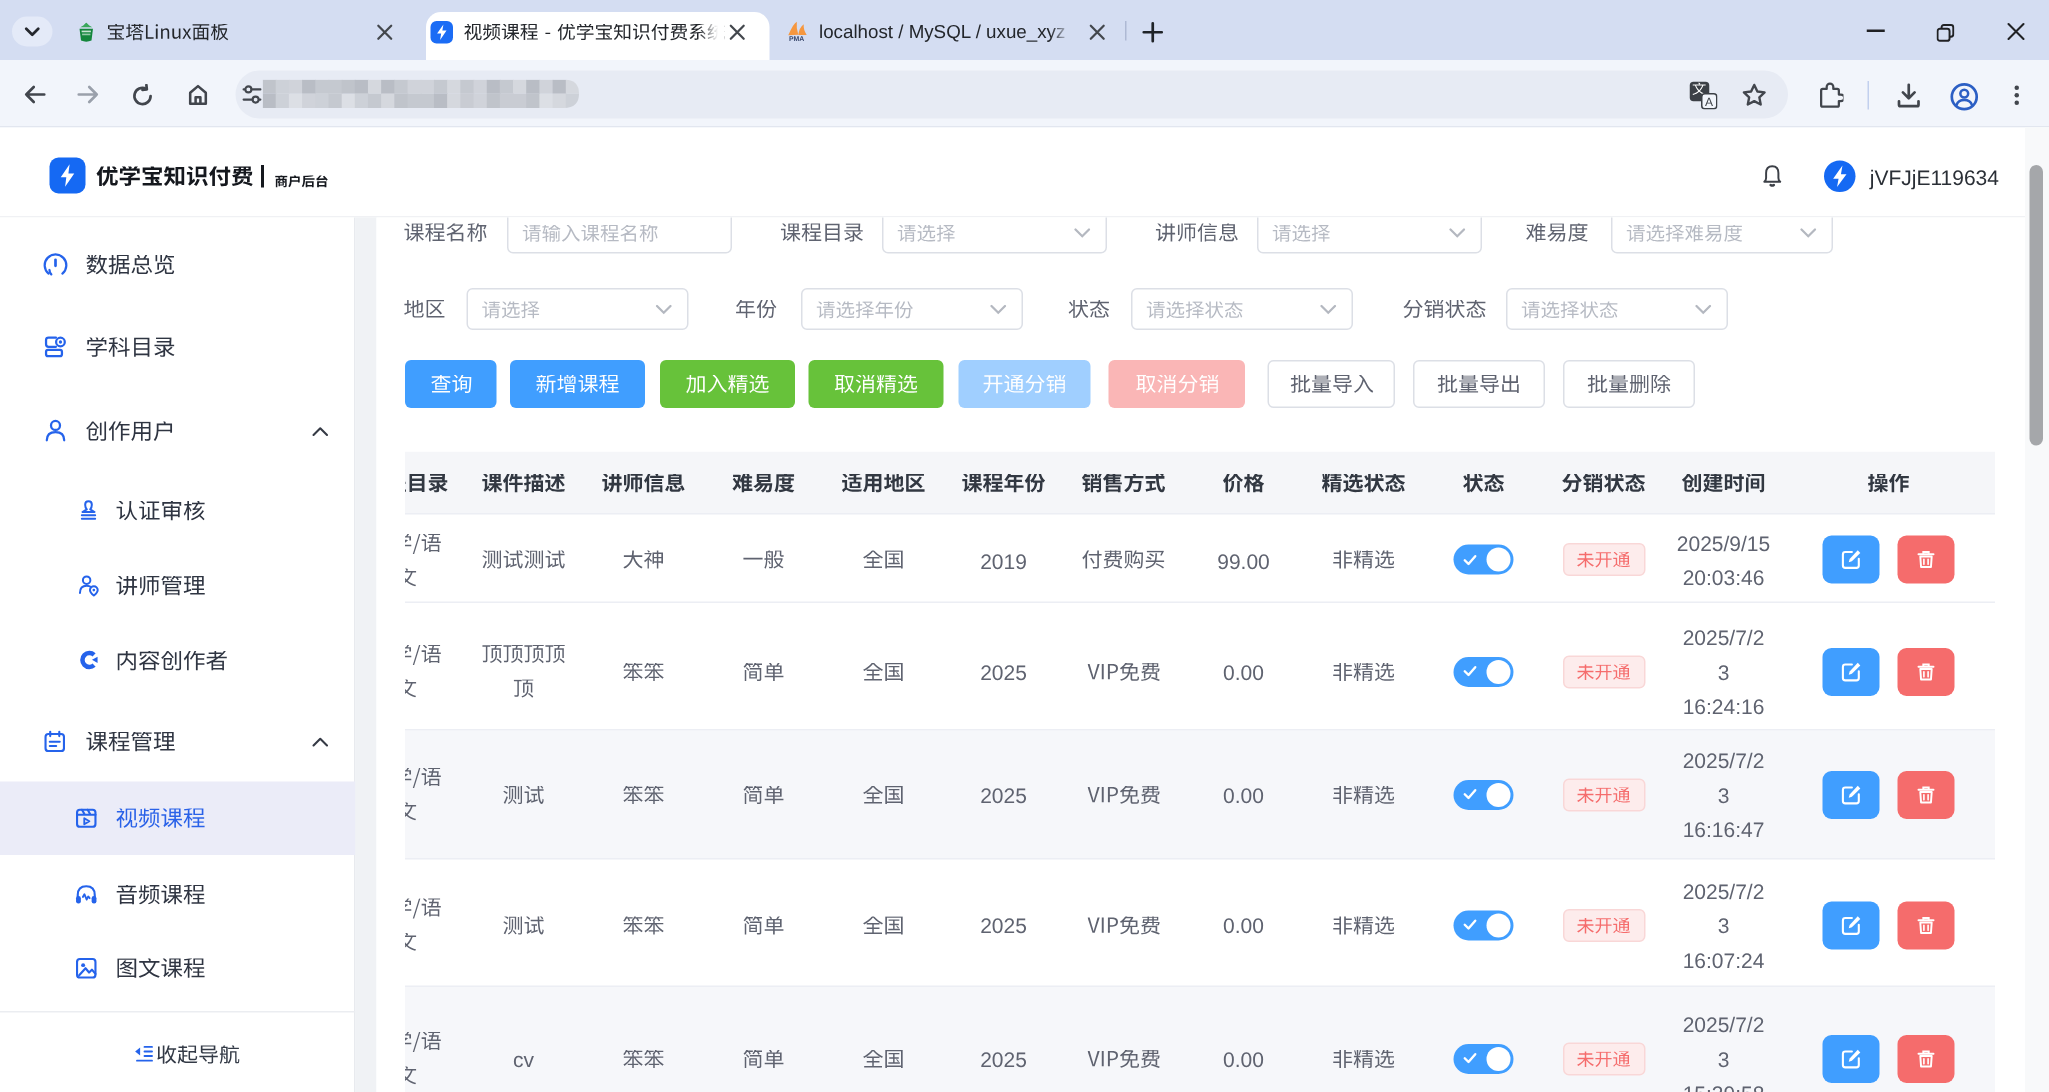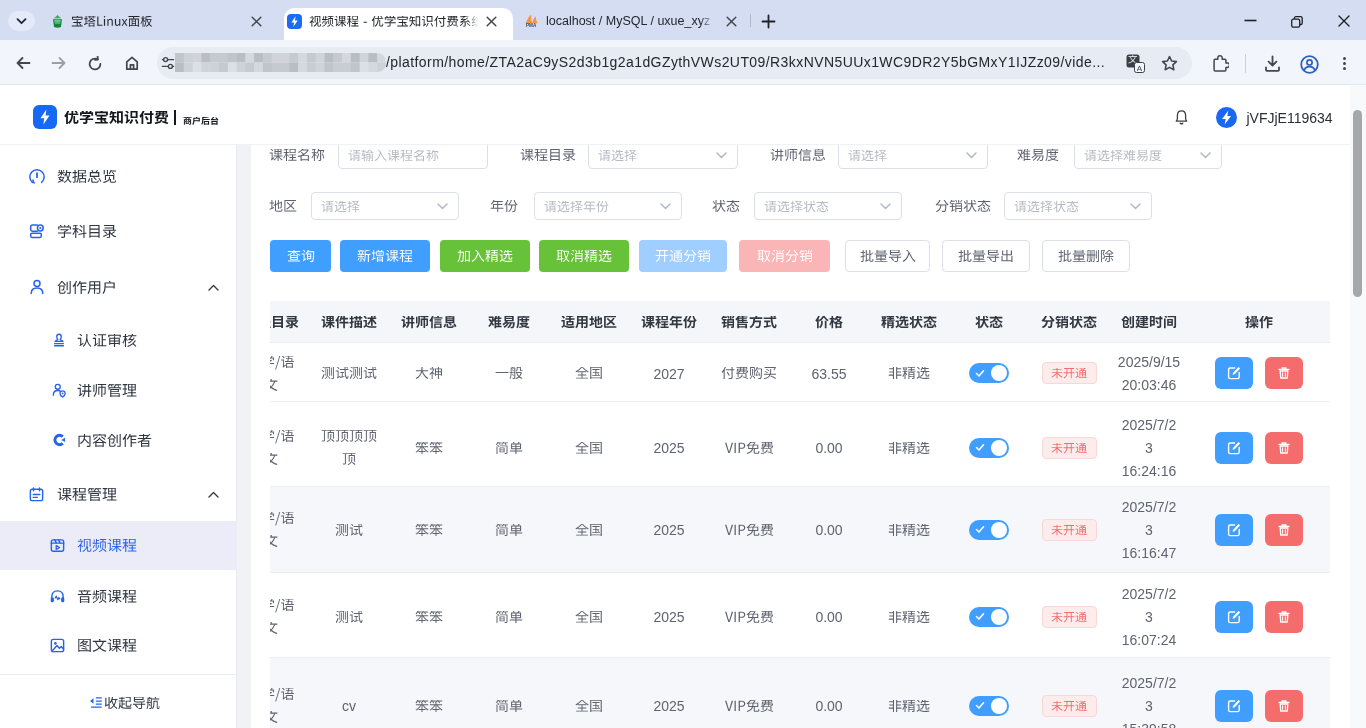--- a/index.html
+++ b/index.html
@@ -139,21 +139,20 @@
         <rect x="140.7" y="9.5" width="9.3" height="9.5" fill="#d0d3da"></rect>
         <rect x="149.5" y="9.5" width="9.3" height="9.5" fill="#c0c4cb"></rect>
         <rect x="158.2" y="9.5" width="9.3" height="9.5" fill="#c9ccd3"></rect>
         <rect x="167.0" y="9.5" width="9.3" height="9.5" fill="#c9ccd3"></rect>
         <rect x="175.8" y="9.5" width="9.3" height="9.5" fill="#c0c4cb"></rect>
         <rect x="184.6" y="9.5" width="9.3" height="9.5" fill="#dcdfe5"></rect>
         <rect x="193.4" y="9.5" width="9.3" height="9.5" fill="#d5d8de"></rect>
         <rect x="202.2" y="9.5" width="9.3" height="9.5" fill="#cdd1d8"></rect>
       </g>
     </svg>
-<div style="position:absolute;left:386px;top:51.5px;width:724px;height:21px;overflow:hidden;font-size:14px;color:#23262b;line-height:21px;white-space:nowrap;letter-spacing:0.42px;">/platform/home/ZTA2aC9yS2d3b1g2a1dGZythVWs2UT09/R3kxNVN5UUx1WC9DR2Y5bGMxY1IJZz09/vide...</div>
 <svg style="position:absolute;left:1126px;top:54px" width="19" height="19" viewBox="0 0 19 19">
       <rect x="0.5" y="0.5" width="13" height="13" rx="2.5" fill="#3c4046"></rect>
       <svg x="2" y="1.2" width="9.5" height="10.0" viewBox="0 0 9.5 10.0">
         <path d="M4 -0.4C4.3 0.1 4.6 0.7 4.7 1.1L5.5 0.8C5.4 0.4 5 -0.2 4.8 -0.6ZM0.5 1.1V1.8H2C2.5 3.2 3.3 4.5 4.2 5.5C3.2 6.4 1.9 7 0.3 7.5C0.5 7.6 0.7 8 0.8 8.2C2.4 7.6 3.7 7 4.8 6C5.8 7 7.1 7.7 8.7 8.1C8.8 7.9 9 7.6 9.2 7.4C7.7 7.1 6.4 6.4 5.3 5.5C6.3 4.5 7 3.3 7.6 1.8H9.1V1.1ZM4.8 5C3.9 4.1 3.2 3 2.7 1.8H6.8C6.3 3.1 5.6 4.1 4.8 5Z" fill="#fff"></path>
       </svg>
       <rect x="8.5" y="8.5" width="10" height="10" rx="2" fill="#f2f5fb" stroke="#3c4046" stroke-width="1"></rect>
       <text x="10.7" y="16.7" font-size="8" fill="#3c4046" font-family="Liberation Sans,sans-serif">A</text>
     </svg>
 <svg style="position:absolute;left:1161px;top:55px" width="17" height="17" viewBox="0 0 17 17">
       <path d="M8.5 1.6 L10.6 6 L15.4 6.6 L11.9 9.9 L12.8 14.7 L8.5 12.4 L4.2 14.7 L5.1 9.9 L1.6 6.6 L6.4 6 Z" stroke="#42464d" stroke-width="1.6" fill="none" stroke-linejoin="round"></path>
@@ -702,21 +701,21 @@
 <div style="position:absolute;left:575.0px;top:610.8px;width:28.0px;height:14.7px;">
               <svg class="" width="28.0" height="14.7" viewBox="0 0 28.0 14.7">
                 <path d="M6.9 -1C5.5 1.2 2.9 3.3 0.4 4.5C0.6 4.7 0.9 5 1.1 5.3C1.7 5 2.2 4.7 2.8 4.4V5.3H6.5V7.4H2.8V8.4H6.5V10.7H1.1V11.6H13V10.7H7.5V8.4H11.3V7.4H7.5V5.3H11.3V4.3C11.9 4.7 12.4 5 13 5.4C13.1 5.1 13.4 4.7 13.7 4.5C11.4 3.3 9.3 1.8 7.6 -0.2L7.8 -0.6ZM2.8 4.3C4.4 3.3 5.9 2 7 0.6C8.3 2.1 9.7 3.3 11.3 4.3ZM22.3 6.4C22.8 6.9 23.4 7.6 23.7 8L24.4 7.6C24.1 7.2 23.5 6.5 23 6.1ZM17.2 8.2V9.1H24.9V8.2H21.4V5.8H24.2V4.9H21.4V2.9H24.6V2H17.4V2.9H20.4V4.9H17.8V5.8H20.4V8.2ZM15.2 -0.2V12H16.3V11.3H25.7V12H26.8V-0.2ZM16.3 10.4V0.8H25.7V10.4Z" fill="#5f6370"></path>
               </svg>
             </div>
 <div style="position:absolute;left:575.0px;top:699.8px;width:28.0px;height:14.7px;">
               <svg class="" width="28.0" height="14.7" viewBox="0 0 28.0 14.7">
                 <path d="M6.9 -1C5.5 1.2 2.9 3.3 0.4 4.5C0.6 4.7 0.9 5 1.1 5.3C1.7 5 2.2 4.7 2.8 4.4V5.3H6.5V7.4H2.8V8.4H6.5V10.7H1.1V11.6H13V10.7H7.5V8.4H11.3V7.4H7.5V5.3H11.3V4.3C11.9 4.7 12.4 5 13 5.4C13.1 5.1 13.4 4.7 13.7 4.5C11.4 3.3 9.3 1.8 7.6 -0.2L7.8 -0.6ZM2.8 4.3C4.4 3.3 5.9 2 7 0.6C8.3 2.1 9.7 3.3 11.3 4.3ZM22.3 6.4C22.8 6.9 23.4 7.6 23.7 8L24.4 7.6C24.1 7.2 23.5 6.5 23 6.1ZM17.2 8.2V9.1H24.9V8.2H21.4V5.8H24.2V4.9H21.4V2.9H24.6V2H17.4V2.9H20.4V4.9H17.8V5.8H20.4V8.2ZM15.2 -0.2V12H16.3V11.3H25.7V12H26.8V-0.2ZM16.3 10.4V0.8H25.7V10.4Z" fill="#5f6370"></path>
               </svg>
             </div>
-<div style="position:absolute;left:669.0px;top:363.5px;font-size:14px;color:#5f6370;transform:translateX(-50%);line-height:21px;white-space:nowrap;">2027</div>
+<div style="position:absolute;left:669.0px;top:363.5px;font-size:14px;color:#5f6370;transform:translateX(-50%);line-height:21px;white-space:nowrap;">2019</div>
 <div style="position:absolute;left:669.0px;top:438.0px;font-size:14px;color:#5f6370;transform:translateX(-50%);line-height:21px;white-space:nowrap;">2025</div>
 <div style="position:absolute;left:669.0px;top:520.0px;font-size:14px;color:#5f6370;transform:translateX(-50%);line-height:21px;white-space:nowrap;">2025</div>
 <div style="position:absolute;left:669.0px;top:607.0px;font-size:14px;color:#5f6370;transform:translateX(-50%);line-height:21px;white-space:nowrap;">2025</div>
 <div style="position:absolute;left:669.0px;top:696.0px;font-size:14px;color:#5f6370;transform:translateX(-50%);line-height:21px;white-space:nowrap;">2025</div>
 <div style="position:absolute;left:721.0px;top:367.3px;width:56.0px;height:14.7px;">
               <svg class="" width="56.0" height="14.7" viewBox="0 0 56.0 14.7">
                 <path d="M5.7 5.2C6.4 6.4 7.3 7.9 7.8 8.8L8.7 8.2C8.3 7.4 7.4 5.9 6.6 4.8ZM10.5 -0.7V2.3H4.8V3.3H10.5V10.6C10.5 10.9 10.4 11 10.1 11C9.7 11 8.6 11.1 7.4 11C7.5 11.3 7.7 11.8 7.8 12.1C9.3 12.1 10.3 12.1 10.8 11.9C11.4 11.7 11.6 11.4 11.6 10.6V3.3H13.4V2.3H11.6V-0.7ZM4.1 -0.8C3.3 1.4 2 3.6 0.5 4.9C0.7 5.2 1.1 5.7 1.2 6C1.7 5.5 2.1 4.9 2.6 4.3V12H3.7V2.7C4.2 1.7 4.7 0.6 5.2 -0.4ZM20.6 7.7C20.2 9.7 19 10.7 14.6 11.2C14.8 11.4 15 11.8 15.1 12C19.7 11.5 21.2 10.2 21.7 7.7ZM21.3 10.1C23.1 10.6 25.4 11.5 26.6 12L27.2 11.2C26 10.6 23.6 9.8 21.8 9.4ZM19 2.6C18.9 2.9 18.9 3.3 18.7 3.6H16.7L16.9 2.6ZM19.9 2.6H22.2V3.6H19.8C19.9 3.3 19.9 2.9 19.9 2.6ZM16.1 1.8C16 2.7 15.8 3.7 15.6 4.4H18.2C17.6 5 16.6 5.5 14.8 5.9C15 6.1 15.2 6.5 15.3 6.8C15.8 6.6 16.2 6.5 16.6 6.4V10.1H17.6V7.1H24.4V10H25.5V6.2H17.1C18.3 5.7 19 5.1 19.4 4.4H22.2V5.9H23.2V4.4H26C25.9 4.8 25.9 5 25.8 5.1C25.7 5.1 25.6 5.1 25.5 5.1C25.3 5.1 24.9 5.1 24.5 5.1C24.6 5.3 24.7 5.6 24.7 5.8C25.2 5.8 25.7 5.8 25.9 5.8C26.2 5.8 26.4 5.7 26.6 5.6C26.8 5.3 27 4.9 27 4C27 3.8 27.1 3.6 27.1 3.6H23.2V2.6H26.2V0.1H23.2V-0.8H22.2V0.1H19.9V-0.8H19V0.1H15.5V0.8H19V1.8L16.5 1.8ZM19.9 0.8H22.2V1.8H19.9ZM23.2 0.8H25.3V1.8H23.2ZM31 2.1V5.7C31 7.5 30.9 9.9 28.5 11.4C28.7 11.5 29 11.8 29.1 12C31.6 10.3 31.9 7.7 31.9 5.7V2.1ZM31.6 9.3C32.3 10.1 33.2 11.1 33.6 11.8L34.3 11.2C33.9 10.6 33 9.5 32.4 8.8ZM29.1 -0V8.5H30V1H32.9V8.4H33.8V-0ZM36 -0.8C35.5 0.9 34.8 2.7 33.8 3.9C34.1 4 34.5 4.4 34.7 4.5C35.1 3.9 35.6 3.2 35.9 2.3H40C39.9 8.2 39.7 10.3 39.3 10.8C39.1 11 39 11 38.8 11C38.5 11 37.8 11 37 11C37.2 11.2 37.4 11.7 37.4 12C38.1 12 38.7 12.1 39.2 12C39.6 11.9 39.9 11.8 40.2 11.4C40.7 10.8 40.9 8.6 41 1.9C41 1.8 41 1.4 41 1.4H36.3C36.6 0.7 36.8 0.1 37 -0.6ZM37.4 5.6C37.6 6.1 37.9 6.7 38.1 7.4L35.8 7.8C36.3 6.6 36.8 5.1 37.2 3.7L36.2 3.4C35.9 5 35.3 6.8 35.1 7.3C34.9 7.7 34.7 8.1 34.5 8.1C34.6 8.4 34.7 8.8 34.8 9C35.1 8.9 35.5 8.8 38.3 8.1C38.4 8.5 38.5 8.8 38.5 9L39.3 8.7C39.1 7.9 38.6 6.4 38.1 5.3ZM49.4 9.2C51.3 10.1 53.2 11.1 54.4 12L55 11.2C53.8 10.4 51.9 9.3 50 8.5ZM45.1 2.6C46 3 47.2 3.7 47.8 4.2L48.4 3.4C47.8 2.9 46.6 2.3 45.7 1.9ZM43.5 4.6C44.5 5 45.7 5.7 46.3 6.1L46.8 5.3C46.2 4.9 45.1 4.3 44.1 3.9ZM42.9 6.7V7.7H48.5C47.7 9.4 46.1 10.6 42.7 11.2C42.9 11.4 43.2 11.8 43.3 12.1C47.1 11.3 48.8 9.9 49.6 7.7H55.1V6.7H49.9C50.2 5.4 50.3 3.8 50.3 1.9H49.3C49.2 3.8 49.2 5.4 48.8 6.7ZM53.9 0.1V0.1H43.6V1.1H53.5C53.2 1.8 52.8 2.6 52.5 3.1L53.3 3.5C53.9 2.7 54.5 1.5 55 0.3L54.3 0L54.1 0.1Z" fill="#5f6370"></path>
               </svg>
             </div>
 <div style="position:absolute;left:724.5px;top:441.8px;width:49.0px;height:14.7px;">
@@ -732,21 +731,21 @@
 <div style="position:absolute;left:724.5px;top:610.8px;width:49.0px;height:14.7px;">
               <svg class="" width="49.0" height="14.7" viewBox="0 0 49.0 14.7">
                 <path d="M3.3 10.9H4.8L8.1 0.7H6.7L5.1 6.2C4.7 7.4 4.5 8.4 4.1 9.6H4C3.7 8.4 3.4 7.4 3 6.2L1.4 0.7H0ZM9.5 10.9H10.8V0.7H9.5ZM13.6 10.9H14.9V6.8H16.5C18.8 6.8 20.3 5.8 20.3 3.7C20.3 1.4 18.8 0.7 16.5 0.7H13.6ZM14.9 5.8V1.7H16.3C18.1 1.7 19 2.2 19 3.7C19 5.1 18.2 5.8 16.4 5.8ZM25.7 -0.9C24.9 0.5 23.5 2.3 21.6 3.5C21.8 3.7 22.2 4 22.3 4.3C22.6 4.1 22.9 3.9 23.2 3.7V7H26.9C26.3 8.8 24.9 10.2 21.7 11C22 11.2 22.2 11.6 22.3 11.9C25.9 11 27.4 9.2 28.1 7H28.7V10.3C28.7 11.4 29.1 11.8 30.4 11.8C30.7 11.8 32.5 11.8 32.8 11.8C34 11.8 34.3 11.3 34.4 9.3C34.1 9.2 33.7 9 33.4 8.8C33.4 10.5 33.3 10.8 32.7 10.8C32.3 10.8 30.8 10.8 30.5 10.8C29.9 10.8 29.8 10.7 29.8 10.3V7H33.3V2.7H29.2C29.7 2.1 30.2 1.3 30.6 0.6L29.9 0.2L29.7 0.2H26.3C26.5 -0.1 26.6 -0.4 26.8 -0.7ZM24.2 2.7C24.8 2.2 25.2 1.6 25.6 1.1H29.1C28.8 1.7 28.4 2.2 27.9 2.7ZM24.2 3.6H27.5C27.5 4.5 27.4 5.3 27.2 6.1H24.2ZM28.6 3.6H32.2V6.1H28.3C28.5 5.3 28.6 4.5 28.6 3.6ZM41.6 7.7C41.2 9.7 40 10.7 35.6 11.2C35.8 11.4 36 11.8 36.1 12C40.7 11.5 42.2 10.2 42.7 7.7ZM42.3 10.1C44.1 10.6 46.5 11.5 47.7 12L48.2 11.2C47 10.6 44.6 9.8 42.9 9.4ZM40 2.6C39.9 2.9 39.9 3.3 39.7 3.6H37.8L37.9 2.6ZM40.9 2.6H43.2V3.6H40.8C40.9 3.3 40.9 2.9 40.9 2.6ZM37.1 1.8C37 2.7 36.8 3.7 36.7 4.4H39.2C38.6 5 37.6 5.5 35.8 5.9C36 6.1 36.3 6.5 36.4 6.8C36.8 6.6 37.2 6.5 37.6 6.4V10.1H38.6V7.1H45.4V10H46.5V6.2H38.1C39.3 5.7 40 5.1 40.4 4.4H43.2V5.9H44.2V4.4H47C47 4.8 46.9 5 46.8 5.1C46.7 5.1 46.7 5.1 46.5 5.1C46.4 5.1 46 5.1 45.5 5.1C45.6 5.3 45.7 5.6 45.7 5.8C46.2 5.8 46.7 5.8 47 5.8C47.2 5.8 47.5 5.7 47.6 5.6C47.9 5.3 48 4.9 48 4C48.1 3.8 48.1 3.6 48.1 3.6H44.2V2.6H47.2V0.1H44.2V-0.8H43.2V0.1H41V-0.8H40V0.1H36.5V0.8H40V1.8L37.5 1.8ZM41 0.8H43.2V1.8H41ZM44.2 0.8H46.3V1.8H44.2Z" fill="#5f6370"></path>
               </svg>
             </div>
 <div style="position:absolute;left:724.5px;top:699.8px;width:49.0px;height:14.7px;">
               <svg class="" width="49.0" height="14.7" viewBox="0 0 49.0 14.7">
                 <path d="M3.3 10.9H4.8L8.1 0.7H6.7L5.1 6.2C4.7 7.4 4.5 8.4 4.1 9.6H4C3.7 8.4 3.4 7.4 3 6.2L1.4 0.7H0ZM9.5 10.9H10.8V0.7H9.5ZM13.6 10.9H14.9V6.8H16.5C18.8 6.8 20.3 5.8 20.3 3.7C20.3 1.4 18.8 0.7 16.5 0.7H13.6ZM14.9 5.8V1.7H16.3C18.1 1.7 19 2.2 19 3.7C19 5.1 18.2 5.8 16.4 5.8ZM25.7 -0.9C24.9 0.5 23.5 2.3 21.6 3.5C21.8 3.7 22.2 4 22.3 4.3C22.6 4.1 22.9 3.9 23.2 3.7V7H26.9C26.3 8.8 24.9 10.2 21.7 11C22 11.2 22.2 11.6 22.3 11.9C25.9 11 27.4 9.2 28.1 7H28.7V10.3C28.7 11.4 29.1 11.8 30.4 11.8C30.7 11.8 32.5 11.8 32.8 11.8C34 11.8 34.3 11.3 34.4 9.3C34.1 9.2 33.7 9 33.4 8.8C33.4 10.5 33.3 10.8 32.7 10.8C32.3 10.8 30.8 10.8 30.5 10.8C29.9 10.8 29.8 10.7 29.8 10.3V7H33.3V2.7H29.2C29.7 2.1 30.2 1.3 30.6 0.6L29.9 0.2L29.7 0.2H26.3C26.5 -0.1 26.6 -0.4 26.8 -0.7ZM24.2 2.7C24.8 2.2 25.2 1.6 25.6 1.1H29.1C28.8 1.7 28.4 2.2 27.9 2.7ZM24.2 3.6H27.5C27.5 4.5 27.4 5.3 27.2 6.1H24.2ZM28.6 3.6H32.2V6.1H28.3C28.5 5.3 28.6 4.5 28.6 3.6ZM41.6 7.7C41.2 9.7 40 10.7 35.6 11.2C35.8 11.4 36 11.8 36.1 12C40.7 11.5 42.2 10.2 42.7 7.7ZM42.3 10.1C44.1 10.6 46.5 11.5 47.7 12L48.2 11.2C47 10.6 44.6 9.8 42.9 9.4ZM40 2.6C39.9 2.9 39.9 3.3 39.7 3.6H37.8L37.9 2.6ZM40.9 2.6H43.2V3.6H40.8C40.9 3.3 40.9 2.9 40.9 2.6ZM37.1 1.8C37 2.7 36.8 3.7 36.7 4.4H39.2C38.6 5 37.6 5.5 35.8 5.9C36 6.1 36.3 6.5 36.4 6.8C36.8 6.6 37.2 6.5 37.6 6.4V10.1H38.6V7.1H45.4V10H46.5V6.2H38.1C39.3 5.7 40 5.1 40.4 4.4H43.2V5.9H44.2V4.4H47C47 4.8 46.9 5 46.8 5.1C46.7 5.1 46.7 5.1 46.5 5.1C46.4 5.1 46 5.1 45.5 5.1C45.6 5.3 45.7 5.6 45.7 5.8C46.2 5.8 46.7 5.8 47 5.8C47.2 5.8 47.5 5.7 47.6 5.6C47.9 5.3 48 4.9 48 4C48.1 3.8 48.1 3.6 48.1 3.6H44.2V2.6H47.2V0.1H44.2V-0.8H43.2V0.1H41V-0.8H40V0.1H36.5V0.8H40V1.8L37.5 1.8ZM41 0.8H43.2V1.8H41ZM44.2 0.8H46.3V1.8H44.2Z" fill="#5f6370"></path>
               </svg>
             </div>
-<div style="position:absolute;left:829.0px;top:363.5px;font-size:14px;color:#5f6370;transform:translateX(-50%);line-height:21px;white-space:nowrap;">63.55</div>
+<div style="position:absolute;left:829.0px;top:363.5px;font-size:14px;color:#5f6370;transform:translateX(-50%);line-height:21px;white-space:nowrap;">99.00</div>
 <div style="position:absolute;left:829.0px;top:438.0px;font-size:14px;color:#5f6370;transform:translateX(-50%);line-height:21px;white-space:nowrap;">0.00</div>
 <div style="position:absolute;left:829.0px;top:520.0px;font-size:14px;color:#5f6370;transform:translateX(-50%);line-height:21px;white-space:nowrap;">0.00</div>
 <div style="position:absolute;left:829.0px;top:607.0px;font-size:14px;color:#5f6370;transform:translateX(-50%);line-height:21px;white-space:nowrap;">0.00</div>
 <div style="position:absolute;left:829.0px;top:696.0px;font-size:14px;color:#5f6370;transform:translateX(-50%);line-height:21px;white-space:nowrap;">0.00</div>
 <div style="position:absolute;left:888.0px;top:367.3px;width:42.0px;height:14.7px;">
               <svg class="" width="42.0" height="14.7" viewBox="0 0 42.0 14.7">
                 <path d="M8.1 -0.8V12H9.2V8.7H13.4V7.6H9.2V5.4H12.9V4.5H9.2V2.3H13.2V1.3H9.2V-0.8ZM0.8 7.6V8.7H4.9V12H6V-0.8H4.9V1.3H1.1V2.3H4.9V4.4H1.3V5.4H4.9V7.6ZM14.7 0.3C15.1 1.2 15.4 2.5 15.5 3.3L16.3 3.1C16.2 2.3 15.8 1 15.4 0.1ZM18.6 0C18.4 1 18 2.3 17.7 3.1L18.4 3.4C18.7 2.6 19.1 1.3 19.5 0.2ZM14.6 3.9V4.8H16.4C15.9 6.4 15.2 8.2 14.4 9.2C14.6 9.5 14.9 10 15 10.3C15.5 9.5 16.1 8.1 16.5 6.8V12H17.5V6.5C17.9 7.2 18.4 8.1 18.6 8.6L19.3 7.8C19.1 7.3 17.9 5.6 17.5 5.2V4.8H19.1V3.9H17.5V-0.8H16.5V3.9ZM22.9 -0.8V0.3H20V1.1H22.9V2H20.3V2.7H22.9V3.7H19.6V4.5H27.4V3.7H23.9V2.7H26.8V2H23.9V1.1H27.1V0.3H23.9V-0.8ZM25.5 6.1V7.2H21.4V6.1ZM20.4 5.3V12H21.4V9.7H25.5V10.9C25.5 11.1 25.5 11.2 25.3 11.2C25.1 11.2 24.5 11.2 23.9 11.1C24 11.4 24.2 11.8 24.2 12C25.1 12 25.7 12 26 11.9C26.4 11.7 26.5 11.5 26.5 10.9V5.3ZM21.4 8H25.5V9H21.4ZM28.9 0.2C29.7 0.9 30.6 1.9 31 2.6L31.9 1.9C31.4 1.2 30.5 0.3 29.7 -0.4ZM34.2 -0.4C33.9 0.8 33.3 2.1 32.6 2.9C32.8 3 33.3 3.3 33.5 3.4C33.8 3.1 34.1 2.6 34.4 2H36.4V4.1H32.5V5H35C34.8 6.8 34.2 8.2 32.1 8.9C32.3 9.1 32.6 9.5 32.7 9.8C35.1 8.8 35.8 7.2 36.1 5H37.5V8.2C37.5 9.3 37.7 9.6 38.8 9.6C39 9.6 40 9.6 40.2 9.6C41 9.6 41.3 9.2 41.4 7.4C41.1 7.3 40.7 7.2 40.5 7C40.5 8.4 40.4 8.6 40.1 8.6C39.9 8.6 39.1 8.6 38.9 8.6C38.6 8.6 38.5 8.6 38.5 8.2V5H41.3V4.1H37.5V2H40.7V1.1H37.5V-0.8H36.4V1.1H34.8C35 0.7 35.1 0.2 35.3 -0.2ZM31.5 4.5H28.8V5.5H30.5V9.8C29.9 10 29.3 10.5 28.6 11.1L29.3 12C30.1 11.2 30.9 10.4 31.4 10.4C31.7 10.4 32.1 10.8 32.7 11.2C33.6 11.7 34.8 11.9 36.4 11.9C37.8 11.9 40.1 11.8 41.2 11.7C41.2 11.4 41.4 10.9 41.5 10.6C40.1 10.8 38 10.9 36.4 10.9C34.9 10.9 33.8 10.8 32.9 10.3C32.2 9.9 31.9 9.5 31.5 9.5Z" fill="#5f6370"></path>
               </svg>
             </div>
 <div style="position:absolute;left:888.0px;top:441.8px;width:42.0px;height:14.7px;">

